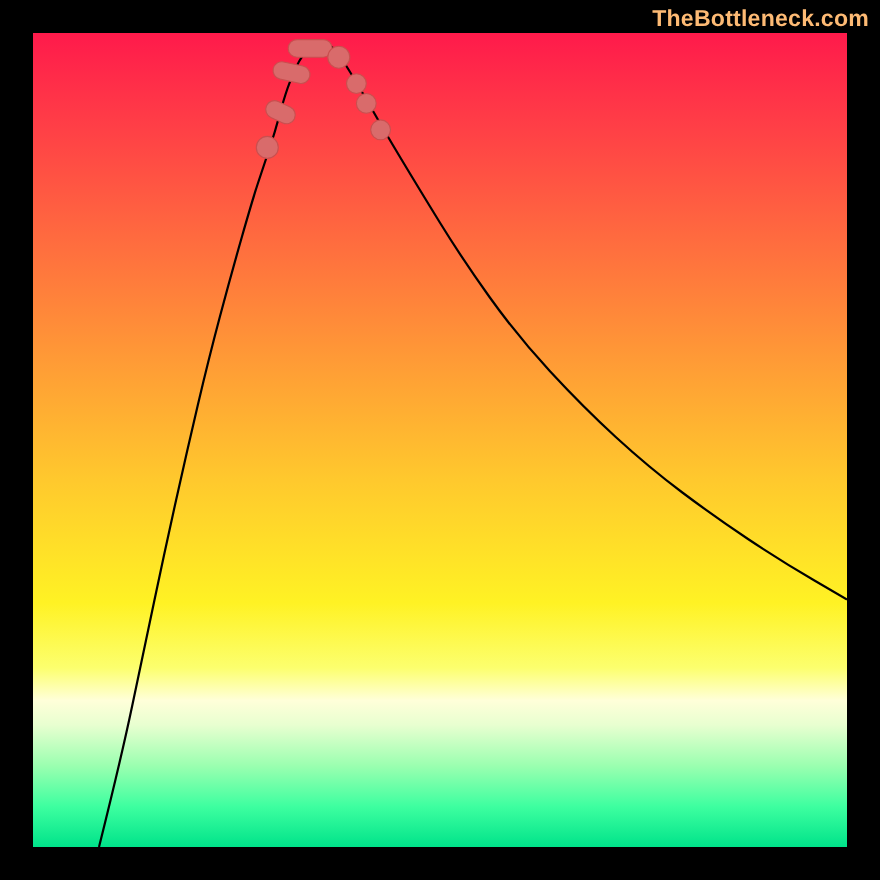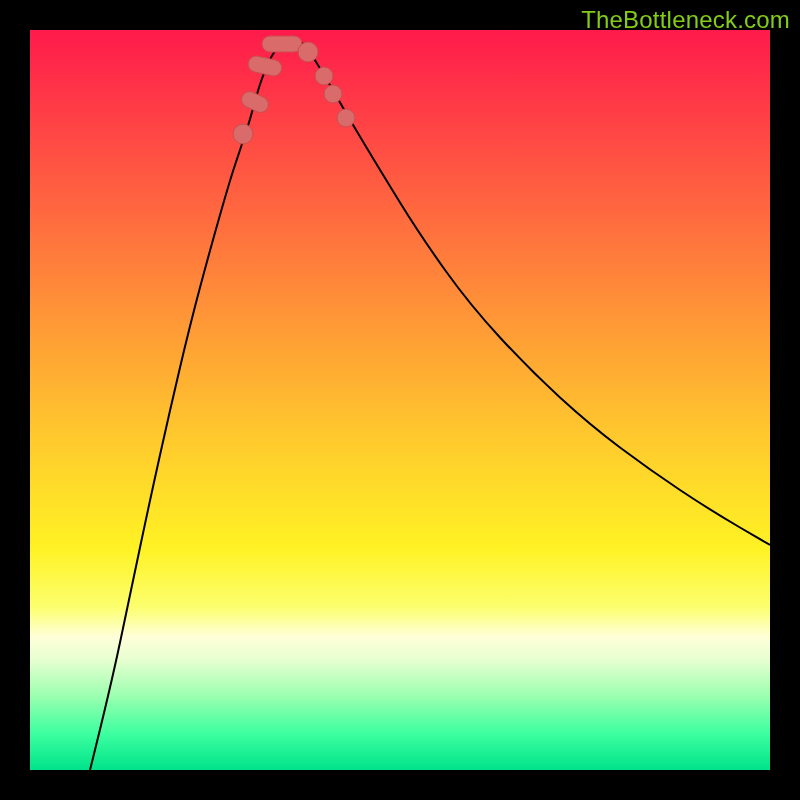--- a/index.html
+++ b/index.html
@@ -35,23 +35,23 @@
       #e8ffd0 85%,
       #9bffb0 90%,
       #3effa0 95%,
       #00e38a 100%
     );
   }
   .watermark {
     position: absolute;
     top: 6px;
     right: 10px;
-    color: #84cc16;
-    font-size: 24px;
-    font-weight: 400;
+    color: #fdba74;
+    font-size: 21px;
+    font-weight: 700;
     letter-spacing: 0.2px;
   }
   svg.curve {
     position: absolute;
     left: 0; top: 0;
     width: 740px; height: 740px;
   }
 </style>
 </head>
 <body>

